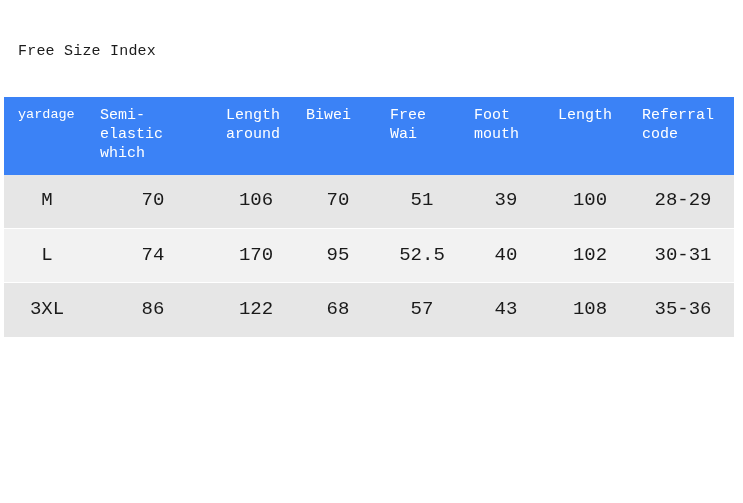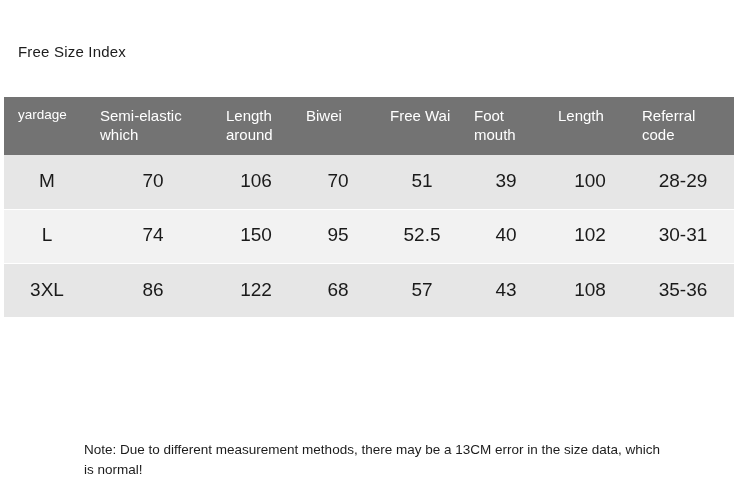--- a/index.html
+++ b/index.html
@@ -12,20 +12,21 @@
     background: #ffffff;
     font-family: "Liberation Sans", sans-serif;
     color: #1a1a1a;
     overflow: hidden;
   }
   .page {
     position: relative;
     width: 743px;
     height: 503px;
     box-sizing: border-box;
+    font-family: Liberation Mono, monospace;
   }
   .page-title {
     position: absolute;
     left: 18px;
     top: 43px;
     font-size: 15px;
     color: #1c1c1c;
     letter-spacing: 0.2px;
   }
   .table-wrap {
@@ -42,21 +43,21 @@
   table.size-table col.c0 { width: 86px; }
   table.size-table col.c1 { width: 126px; }
   table.size-table col.c2 { width: 80px; }
   table.size-table col.c3 { width: 84px; }
   table.size-table col.c4 { width: 84px; }
   table.size-table col.c5 { width: 84px; }
   table.size-table col.c6 { width: 84px; }
   table.size-table col.c7 { width: 102px; }
 
   table.size-table thead th {
-    background: #737373;
+    background: #3b82f6;
     color: #ffffff;
     font-weight: normal;
     font-size: 15px;
     text-align: left;
     padding: 9px 10px 11px 10px;
     vertical-align: top;
     line-height: 1.28;
     height: 52px;
     box-sizing: border-box;
   }
@@ -131,36 +132,35 @@
           <td>106</td>
           <td>70</td>
           <td>51</td>
           <td>39</td>
           <td>100</td>
           <td>28-29</td>
         </tr>
         <tr class="row-even">
           <td>L</td>
           <td>74</td>
-          <td>150</td>
+          <td>170</td>
           <td>95</td>
           <td>52.5</td>
           <td>40</td>
           <td>102</td>
           <td>30-31</td>
         </tr>
         <tr class="row-odd">
           <td>3XL</td>
           <td>86</td>
           <td>122</td>
           <td>68</td>
           <td>57</td>
           <td>43</td>
           <td>108</td>
           <td>35-36</td>
         </tr>
       </tbody>
     </table>
   </div>
 
-  <div class="note">Note: Due to different measurement methods, there may be a 13CM error in the size data, which is normal!</div>
 
 </div>
 
 </body></html>

